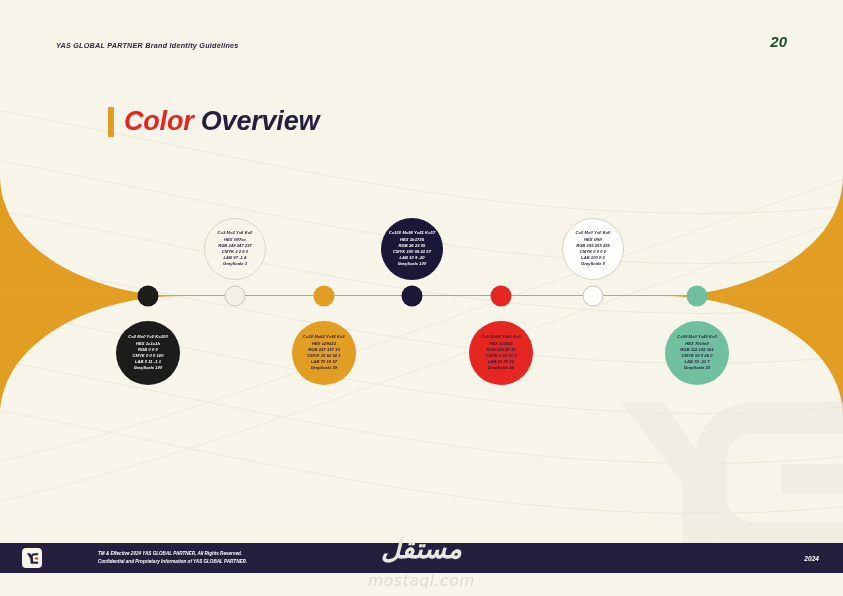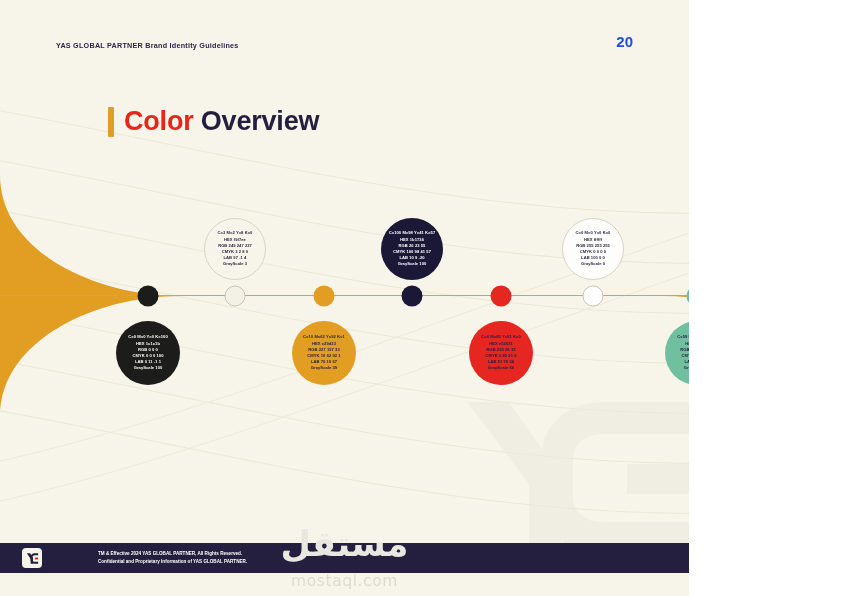--- a/index.html
+++ b/index.html
@@ -4,40 +4,41 @@
 <title>Color Overview</title>
 <style>
   * { box-sizing: border-box; }
   html, body {
     margin: 0; padding: 0;
     background: #ffffff;
     font-family: "Liberation Sans", sans-serif;
   }
   #page {
     position: relative;
-    width: 689px;
+    width: 843px;
     height: 596px;
     overflow: hidden;
     background: #f7f5ea;
+    font-style: italic;
   }
 
   
   .bg-arcs { position: absolute; inset: 0; z-index: 0; pointer-events: none; }
   .blades  { position: absolute; inset: 0; z-index: 1; pointer-events: none; }
   .wm-logo { position: absolute; right: -18px; bottom: 38px; z-index: 1; pointer-events: none; opacity: .55; }
 
   
   .doc-header {
     position: absolute; top: 41px; left: 56px; z-index: 5;
     font-size: 7.2px; font-weight: bold; letter-spacing: .25px;
     color: #2b2547; white-space: nowrap;
   }
   .page-num {
     position: absolute; top: 33px; right: 56px; z-index: 5;
-    font-size: 15px; font-weight: bold; color: #1d4ed8;
+    font-size: 15px; font-weight: bold; color: #14532d;
   }
 
   
   .title-wrap {
     position: absolute; top: 106px; left: 64px; z-index: 5;
     display: flex; align-items: flex-end; gap: 10px; padding-left: 44px;
   }
   .title-bar { width: 6px; height: 30px; background: #e29d23; border-radius: 1px; }
   .title-text { font-size: 27px; font-weight: bold; letter-spacing: -0.2px; white-space: nowrap; }
   .title-text .t1 { color: #e8251d; }
@@ -95,21 +96,21 @@
   }
 
   
   .mostaql {
     position: absolute; left: 50%; transform: translateX(-50%);
     bottom: 6px; z-index: 7; text-align: left; pointer-events: none;
   }
   .mostaql-ar {
     position: absolute; left: 50%; transform: translateX(-50%);
     bottom: 32px; z-index: 7;
-    font-size: 35px; color: #e8e7e0; font-weight: bold;
+    font-size: 27px; color: #e8e7e0; font-weight: bold;
     font-family: "DejaVu Sans", sans-serif; white-space: nowrap;
     pointer-events: none; letter-spacing: 1px;
   }
   .mostaql-en {
     font-size: 15.5px; color: #dcdbd2; letter-spacing: .6px;
     font-family: "DejaVu Sans", sans-serif;
   }
   .bottom-strip {
     position: absolute; left: 0; bottom: 0; width: 843px; height: 23px;
     background: #f7f5ea; z-index: 5;

